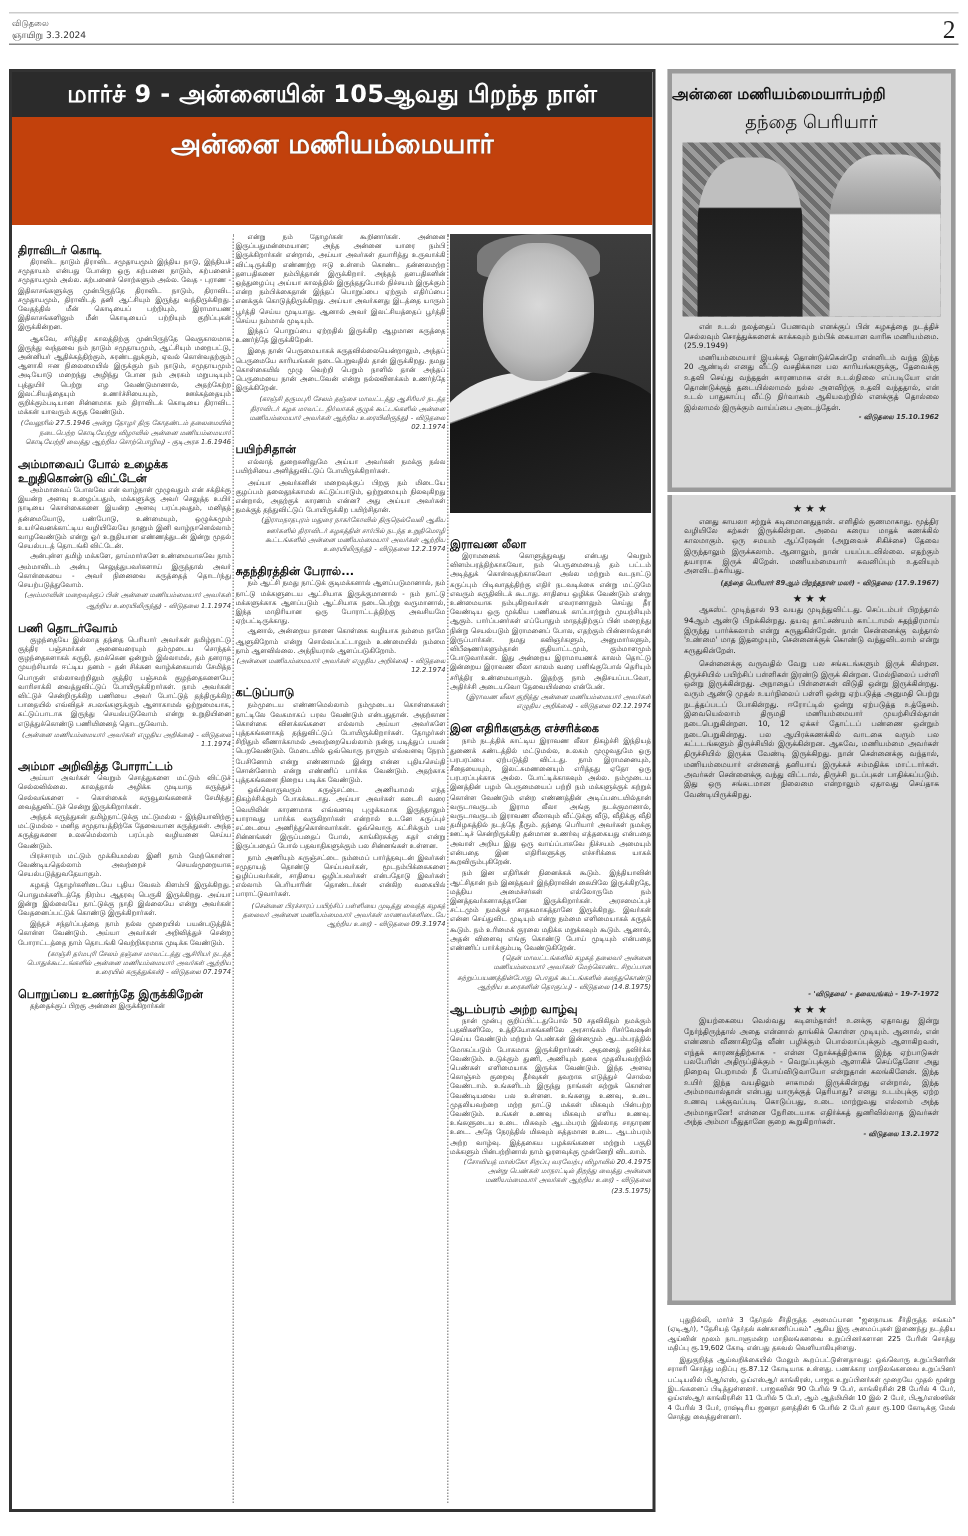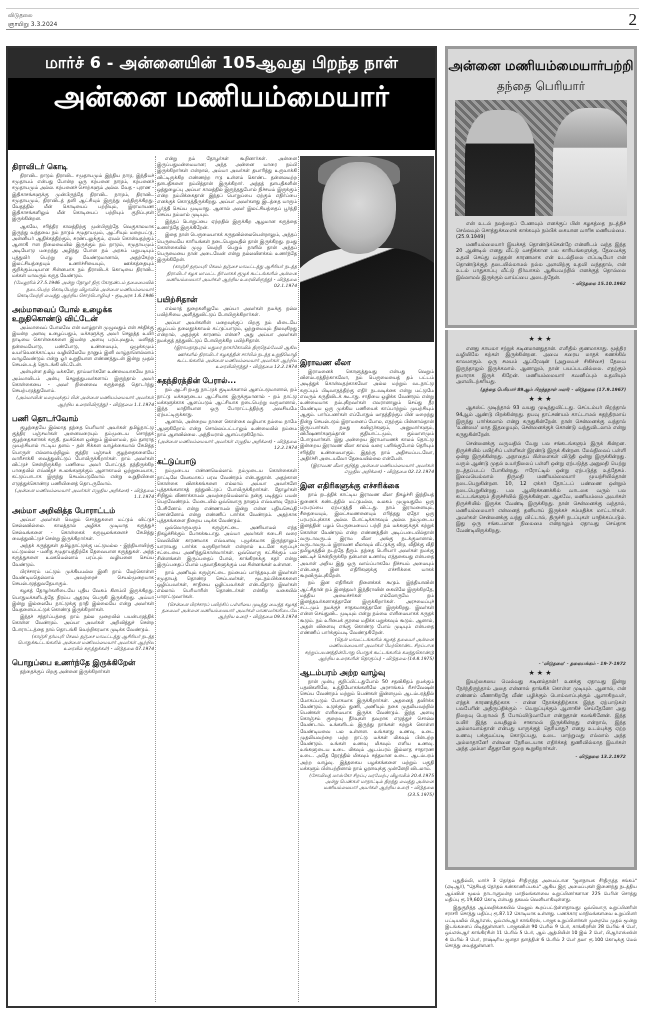--- a/index.html
+++ b/index.html
@@ -6,40 +6,40 @@
   html, body { width: 645px; height: 1024px; background: #fff; overflow: hidden; }
   body { font-family: "DejaVu Sans", sans-serif; color: #1a1a1a; position: relative; }
 
   .masthead { position: absolute; left: 6px; top: 8px; width: 633px; height: 22px; border-top: 1px solid #ccc; border-bottom: 1px solid #888; }
   .mast-name { position: absolute; left: 2px; top: 3px; font-size: 5.5px; color: #555; }
   .mast-date { position: absolute; left: 2px; top: 11px; font-size: 6px; color: #333; }
   .page-no { position: absolute; right: 2px; top: 1px; font-family: "Liberation Serif", serif; font-size: 17px; color: #222; }
 
   .main-box { position: absolute; left: 6px; top: 46px; width: 431px; height: 962px; border: 2px solid #333; overflow: hidden; }
   .banner-top { height: 30px; background: #2b2b2b; color: #fff; text-align: center; font-size: 16px; font-weight: bold; line-height: 30px; letter-spacing: 0.2px; }
-  .banner-main { height: 72px; background: #000000; color: #fff; text-align: center; font-weight: bold; font-size: 28px; line-height: 34px; padding-top: 2px; text-shadow: 0 0 1px #555; }
+  .banner-main { height: 72px; background: #c2410c; color: #fff; text-align: center; font-weight: bold; font-size: 18px; line-height: 34px; padding-top: 2px; text-shadow: 0 0 1px #555; }
 
   .cols { position: absolute; top: 104px; left: 0; right: 0; bottom: 0; }
   .col { position: absolute; top: 4px; bottom: 4px; overflow: hidden; font-size: 4.7px; line-height: 6.2px; text-align: justify; color: #222; }
   .c1 { left: 4px; width: 142px; }
   .c2 { left: 149px; width: 140px; }
   .c3 { left: 292px; width: 134px; }
   .vrule { position: absolute; top: 4px; bottom: 4px; width: 0; border-left: 1px dotted #999; }
 
   h3.sec { font-size: 7.5px; font-weight: bold; text-align: left; line-height: 9px; margin: 6px 0 2px; color: #111; }
   p.txt { text-indent: 8px; margin-bottom: 1px; }
   p.src { font-style: italic; text-align: right; font-size: 4.5px; margin: 1px 0 2px; color: #333; }
 
   .portrait { position: absolute; left: 292px; top: 4px; width: 134px; height: 186px; background: linear-gradient(180deg, #3d3d3d 0%, #2f2f2f 60%, #1e1e1e 100%); overflow: hidden; }
   .portrait .face { position: absolute; left: 22px; top: 6px; width: 74px; height: 92px; border-radius: 45% 45% 48% 48%; background: radial-gradient(circle at 50% 45%, #d9d9d9 0%, #bdbdbd 55%, #8c8c8c 100%); }
   .portrait .hair { position: absolute; left: 18px; top: 0px; width: 82px; height: 30px; border-radius: 50% 50% 20% 20%; background: #7a7a7a; }
   .portrait .saree { position: absolute; left: -10px; top: 92px; width: 160px; height: 110px; border-radius: 40% 40% 0 0; background: linear-gradient(160deg, #e6e6e6 0%, #e6e6e6 22%, #151515 23%, #2a2a2a 100%); }
 
   .side-box { position: absolute; left: 445px; top: 46px; width: 192px; height: 282px; background: #d9d9d9; border: 3px solid #9a9a9a; overflow: hidden; }
-  .side-sub { text-align: center; font-size: 13px; font-weight: bold; margin-top: 9px; color: #111; }
+  .side-sub { font-size: 10px; font-weight: bold; margin-top: 9px; color: #111; }
   .side-title { text-align: center; font-size: 12px; font-weight: normal; margin-top: 4px; color: #111; }
   .side-photo { position: relative; margin: 6px 7px 0; height: 116px; background: repeating-linear-gradient(45deg, #6e6e6e 0 3px, #9c9c9c 3px 6px); overflow: hidden; }
   .side-photo .p1 { position: absolute; left: 10px; top: 10px; width: 70px; height: 110px; border-radius: 40% 40% 0 0; background: linear-gradient(180deg, #bfbfbf 0%, #bfbfbf 30%, #1e1e1e 31%, #2c2c2c 100%); }
   .side-photo .p2 { position: absolute; left: 98px; top: 8px; width: 80px; height: 112px; border-radius: 40% 40% 0 0; background: linear-gradient(180deg, #d0d0d0 0%, #9a9a9a 35%, #e8e8e8 36%, #cfcfcf 100%); }
   .side-text { padding: 4px 8px 0 8px; font-size: 5px; line-height: 6.6px; text-align: justify; }
   .side-text p { text-indent: 10px; margin-bottom: 1px; }
   .side-text .src { font-style: italic; font-weight: bold; text-align: right; text-indent: 0; }
 
   .side-box2 { position: absolute; left: 445px; top: 330px; width: 192px; height: 328px; background: #d9d9d9; border-left: 3px solid #9a9a9a; border-right: 3px solid #9a9a9a; padding: 4px 8px; font-size: 5px; line-height: 6.7px; text-align: justify; overflow: hidden; }
   .side-box3 { position: absolute; left: 445px; top: 658px; width: 192px; height: 212px; background: #d9d9d9; border: 3px solid #9a9a9a; border-top: none; padding: 2px 8px; font-size: 5px; line-height: 6.7px; text-align: justify; overflow: hidden; }
@@ -54,21 +54,21 @@
 </head>
 <body>
 
 <div class="masthead">
   <div class="mast-name">விடுதலை</div>
   <div class="mast-date">ஞாயிறு 3.3.2024</div>
   <div class="page-no">2</div>
 </div>
 
 <div class="main-box">
-  <div class="banner-top">மார்ச் 6 - அன்னையின் 105ஆவது பிறந்த நாள்</div>
+  <div class="banner-top">மார்ச் 9 - அன்னையின் 105ஆவது பிறந்த நாள்</div>
   <div class="banner-main">
     <div>அன்னை மணியம்மையார்</div>
   </div>
   <div class="cols">
     <div class="col c1">
         <h3 class="sec">திராவிடர் கொடி</h3>
         <p class="txt">திராவிட நாடும் திராவிட சமுதாயமும் இந்திய நாடு, இந்தியச் சமுதாயம் என்பது போன்ற ஒரு கற்பனை நாடும், கற்பனைச் சமுதாயமும் அல்ல. கற்பனைச் சொற்களும் அல்ல. வேத - புராண - இதிகாசங்களுக்கு முன்பிருந்தே திராவிட நாடும், திராவிட சமுதாயமும், திராவிடத் தனி ஆட்சியும் இருந்து வந்திருக்கிறது. வேதத்தில் மீன் கொடியைப் பற்றியும், இராமாயண இதிகாசங்களிலும் மீன் கொடியைப் பற்றியும் குறிப்புகள் இருக்கின்றன.</p>
         <p class="txt">ஆகவே, சரித்திர காலத்திற்கு முன்பிருந்தே வெகுகாலமாக இருந்து வந்தவை நம் நாடும் சமுதாயமும், ஆட்சியும் மறைபட்டு, அன்னியர் ஆதிக்கத்திற்கும், சுரண்டலுக்கும், ஏவல் கொள்வதற்கும் ஆளாகி ஈன நிலைமையில் இருக்கும் நம் நாடும், சமுதாயமும் அடியோடு மறைந்து அழிந்து போன நம் அரசும் மறுபடியும் புத்துயிர் பெற்று எழ வேண்டுமானால், அதற்கேற்ற இலட்சியத்தையும் உணர்ச்சியையும், ஊக்கத்தையும் குறிக்கும்படியான சின்னமாக நம் திராவிடக் கொடியை திராவிட மக்கள் யாவரும் கருத வேண்டும்.</p>
         <p class="src">(வேலூரில் 27.5.1946 அன்று தோழர் திரு கோதண்டம் தலைமையில் நடைபெற்ற கொடியேற்று விழாவில் அன்னை மணியம்மையார் கொடியேற்றி வைத்து ஆற்றிய சொற்பொழிவு) - குடிஅரசு 1.6.1946</p>
         <h3 class="sec">அம்மாவைப் போல் உழைக்க உறுதிகொண்டு விட்டேன்</h3>

